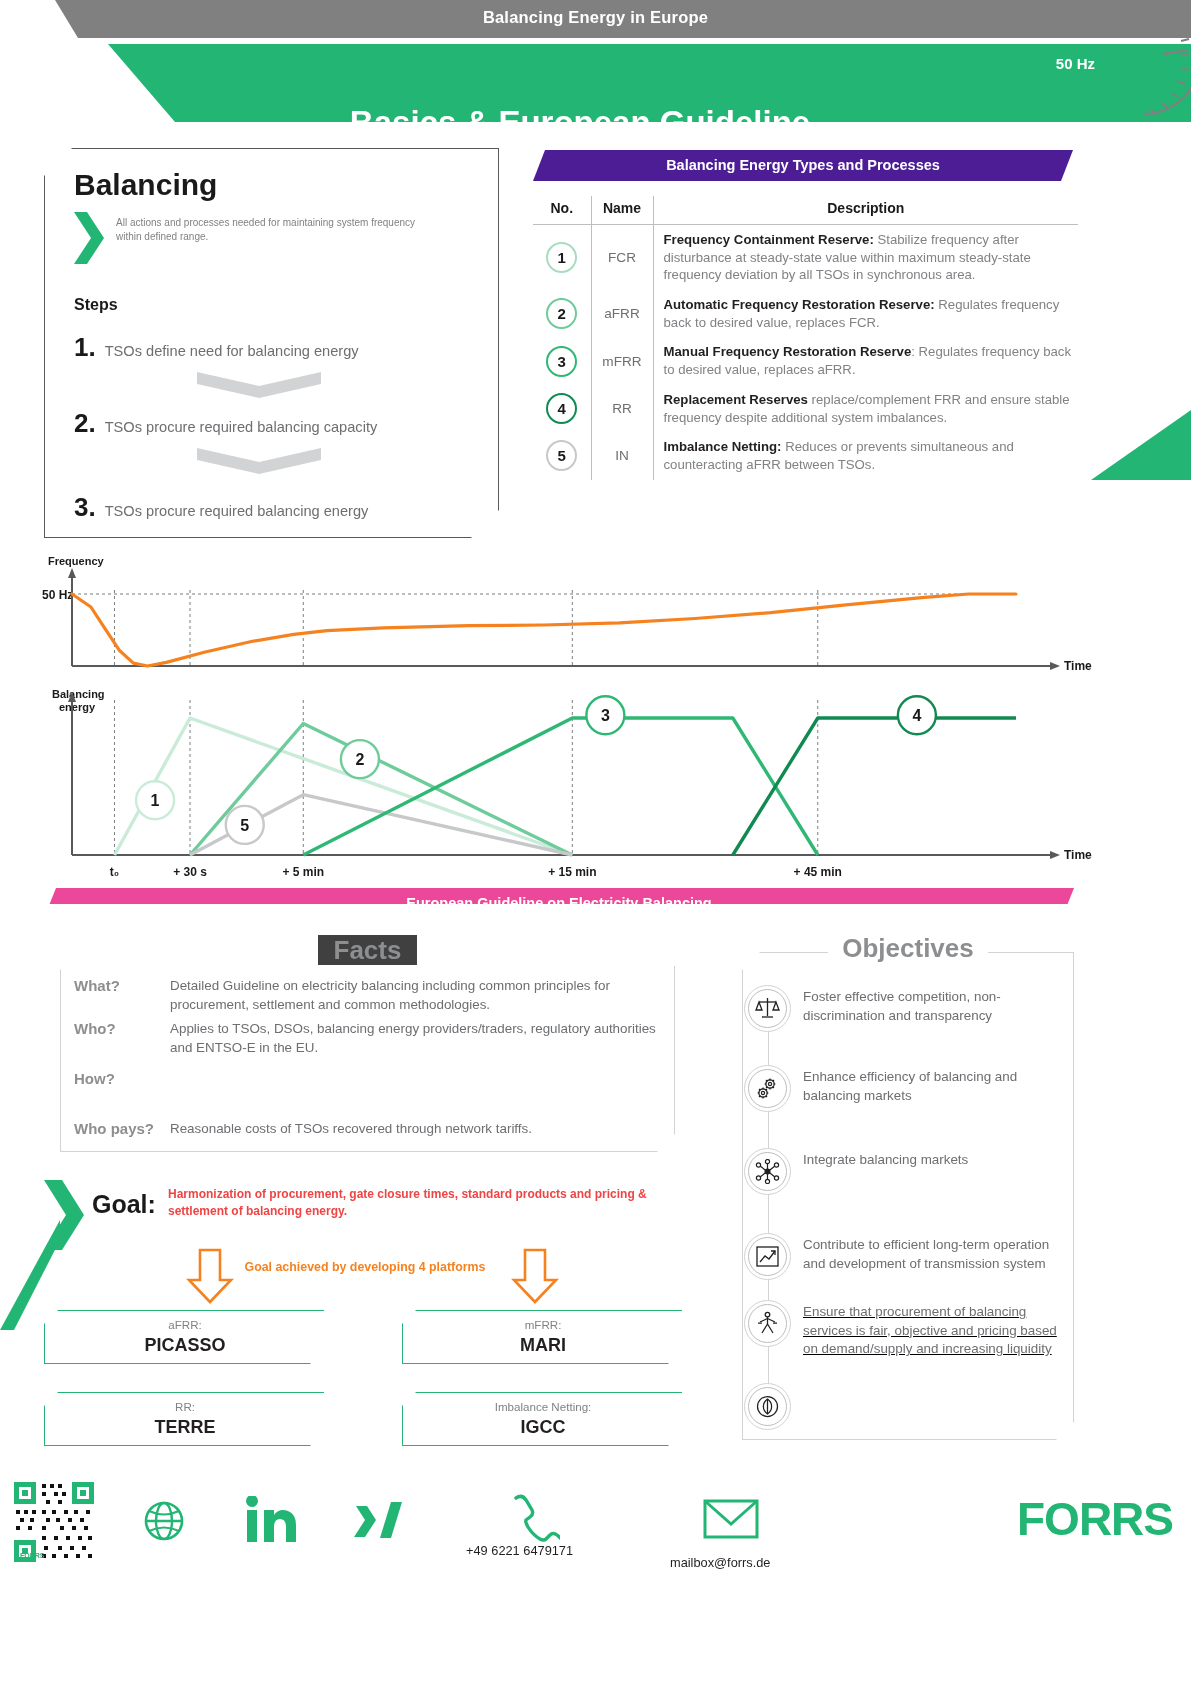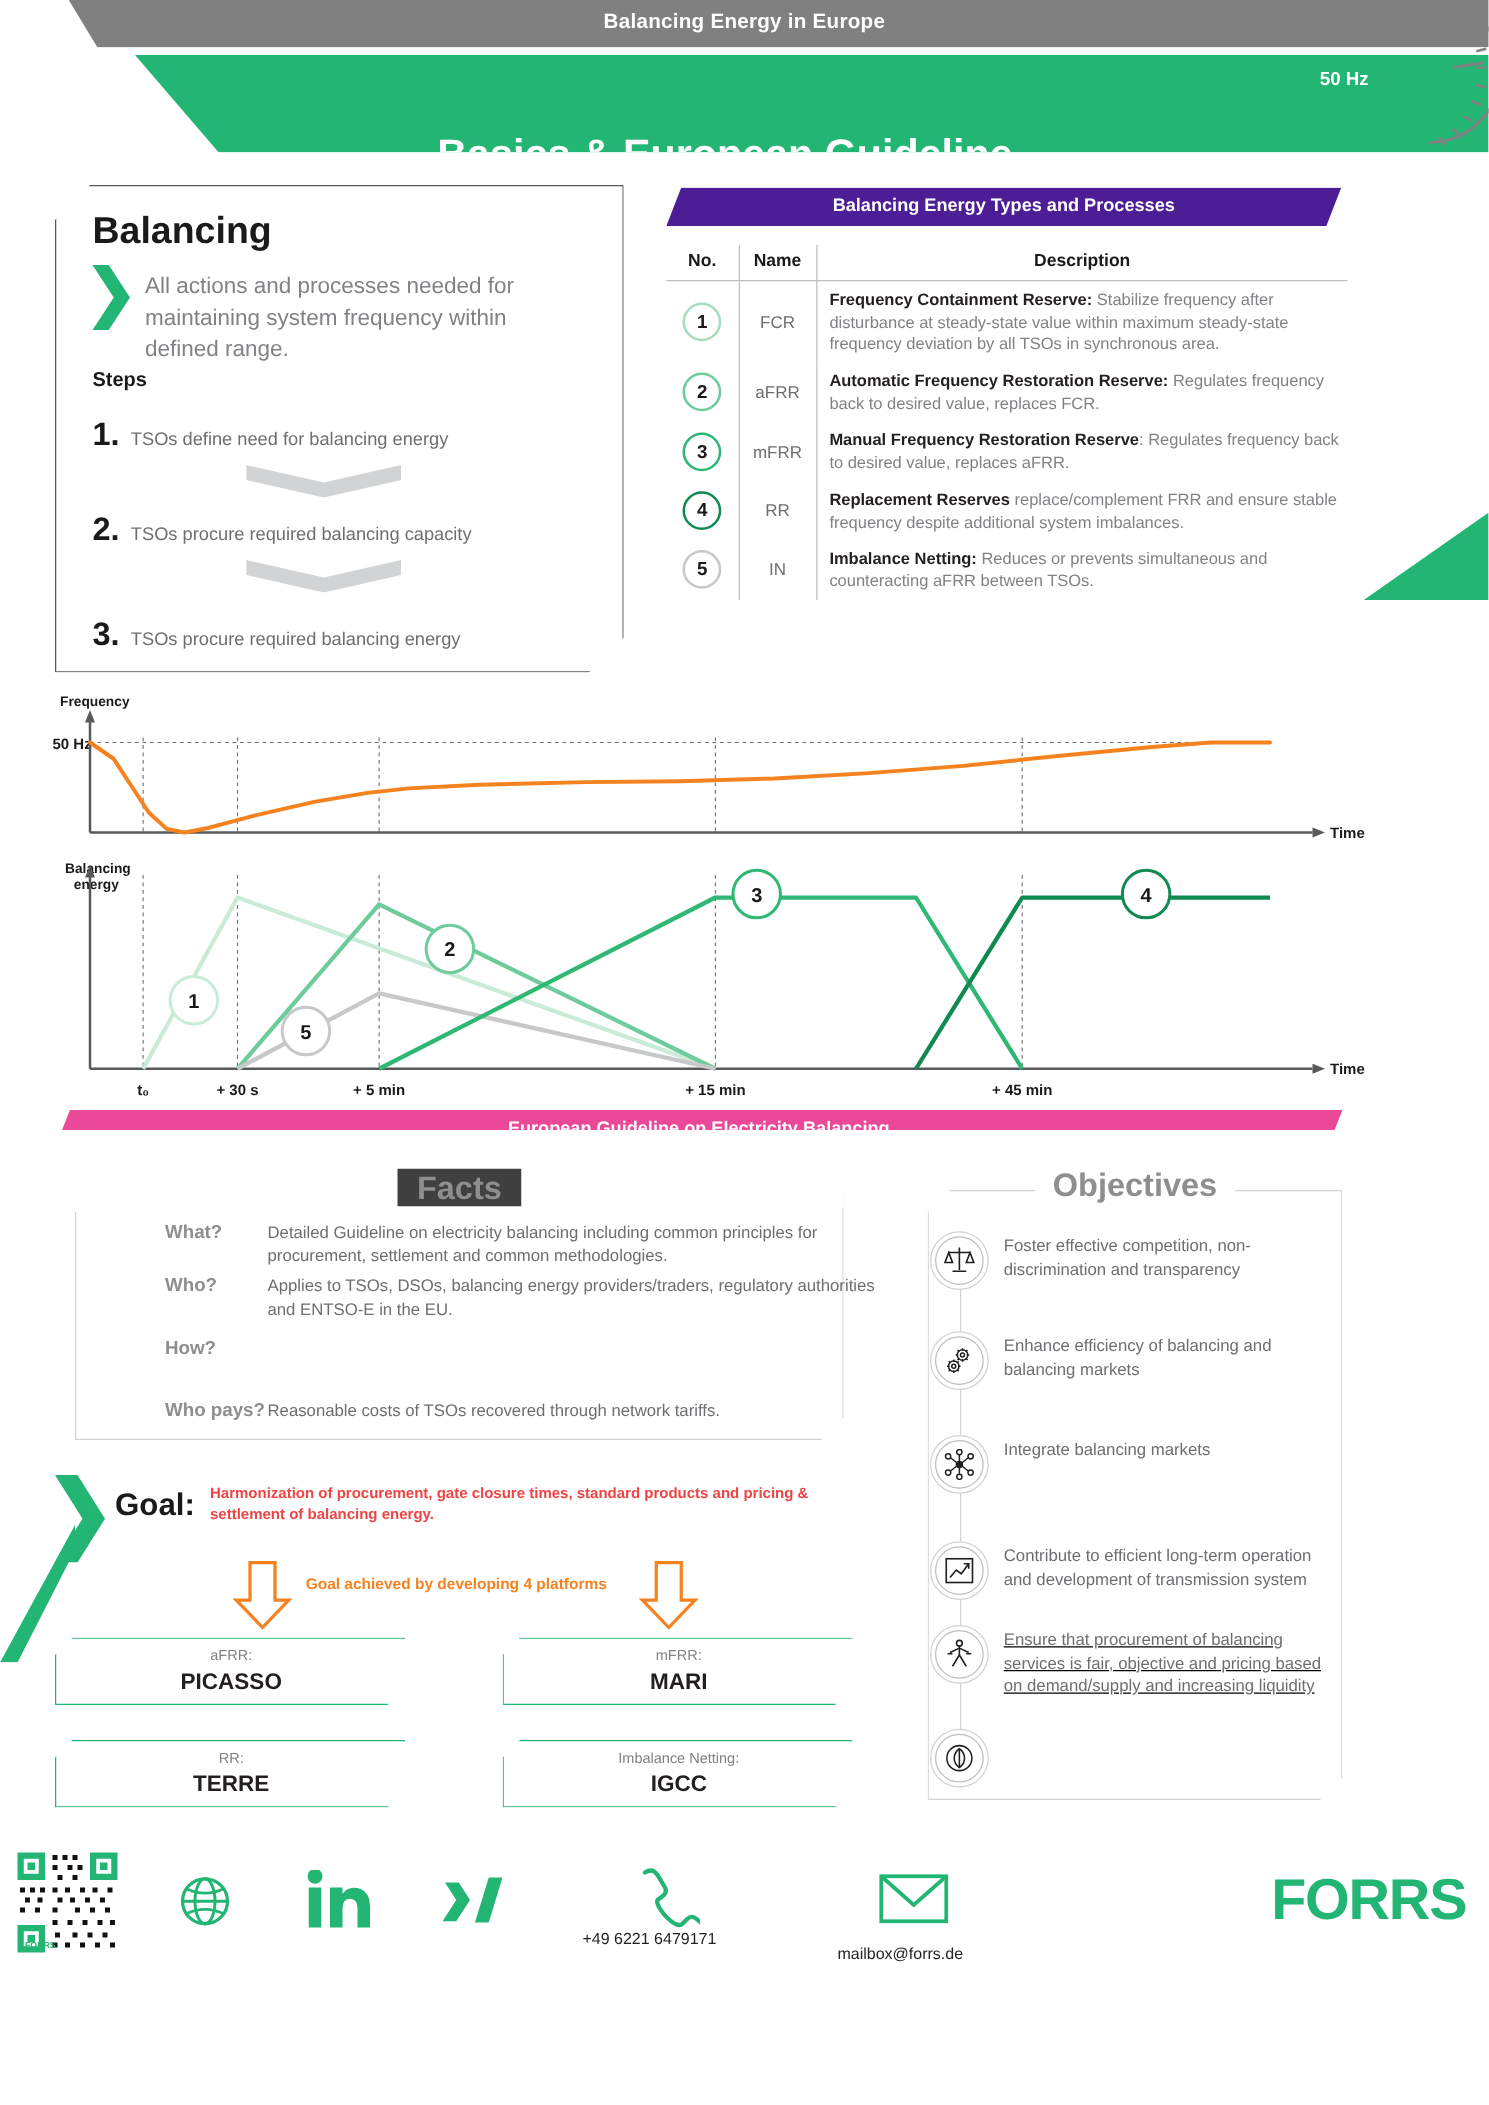--- a/index.html
+++ b/index.html
@@ -49,21 +49,21 @@
     position:absolute; left:44px; top:148px; width:455px; height:390px;
     border:1.6px solid #58595b; background:#fff;
     clip-path: polygon(28px 0, 455px 0, 455px 362px, 427px 390px, 0 390px, 0 28px);
   }
   .bal-title { position:absolute; left:74px; top:168px; font-size:30px; font-weight:bold; color:#1a1a1a; }
   .chev-green {
     position:absolute; left:74px; top:212px; width:30px; height:52px;
   }
   .bal-desc {
     position:absolute; left:116px; top:216px; width:320px;
-    font-size:18px; line-height:1.42; color:#808285;
+    font-size:10px; line-height:1.42; color:#808285;
   }
   .steps-h { position:absolute; left:74px; top:296px; font-size:16px; font-weight:bold; color:#1a1a1a; }
   .step { position:absolute; left:74px; display:flex; align-items:baseline; gap:9px; }
   .step-num { font-size:26px; font-weight:bold; color:#1a1a1a; }
   .step-txt { font-size:14.6px; color:#6d6e71; }
   .chev-grey { position:absolute; left:197px; width:124px; height:26px; }
 
   
   .tbl-banner {
     position:absolute; left:533px; top:150px; width:540px; height:31px;
@@ -115,21 +115,21 @@
     position:absolute; left:60px; top:952px; width:615px; height:200px;
     border:1.2px solid #d1d3d4;
     clip-path: polygon(18px 0, 615px 0, 615px 182px, 597px 200px, 0 200px, 0 18px);
   }
   .facts-title {
     position:absolute; left:60px; top:935px; width:615px; text-align:center;
     font-size:26px; font-weight:bold; color:#8d8e90; background:#fff;
   }
   .facts-title span { background:#404040; padding:0 16px; }
   .fact-row { position:absolute; display:flex; }
-  .fact-q { width:110px; font-size:15px; font-weight:bold; color:#8d8e90; padding-left:28px;margin-left:44px;}
+  .fact-q { width:110px; font-size:15px; font-weight:bold; color:#8d8e90; padding-left:14px;}
   .fact-a { width:500px; font-size:13.4px; line-height:1.38; color:#6d6e71; }
 
   
   .obj-box {
     position:absolute; left:742px; top:952px; width:332px; height:488px;
     border:1.2px solid #d1d3d4;
     clip-path: polygon(18px 0, 332px 0, 332px 470px, 314px 488px, 0 488px, 0 18px);
   }
   .obj-title {
     position:absolute; left:742px; top:933px; width:332px; text-align:center;

